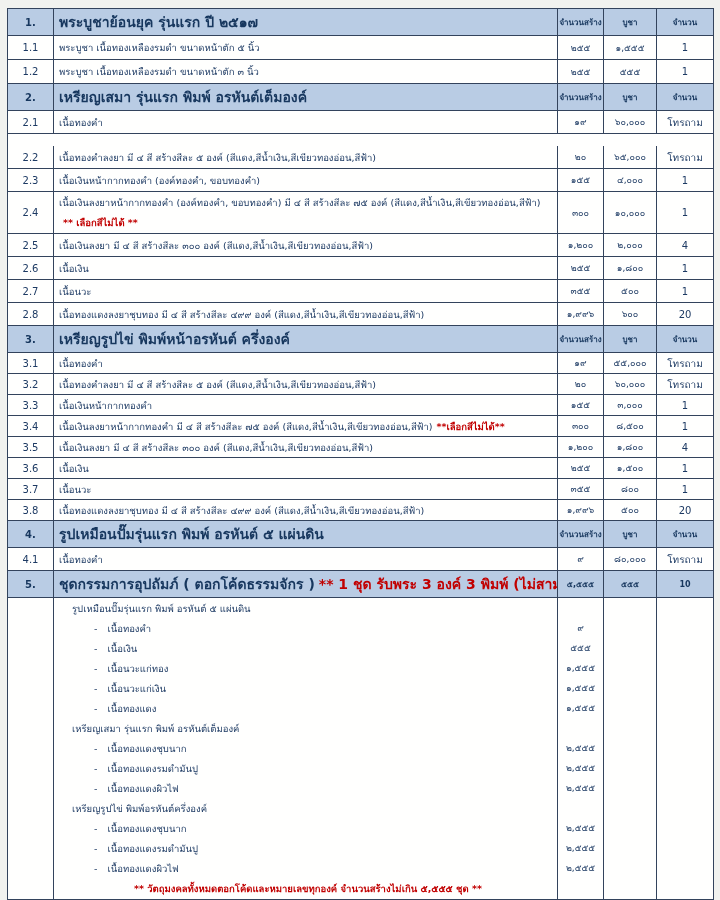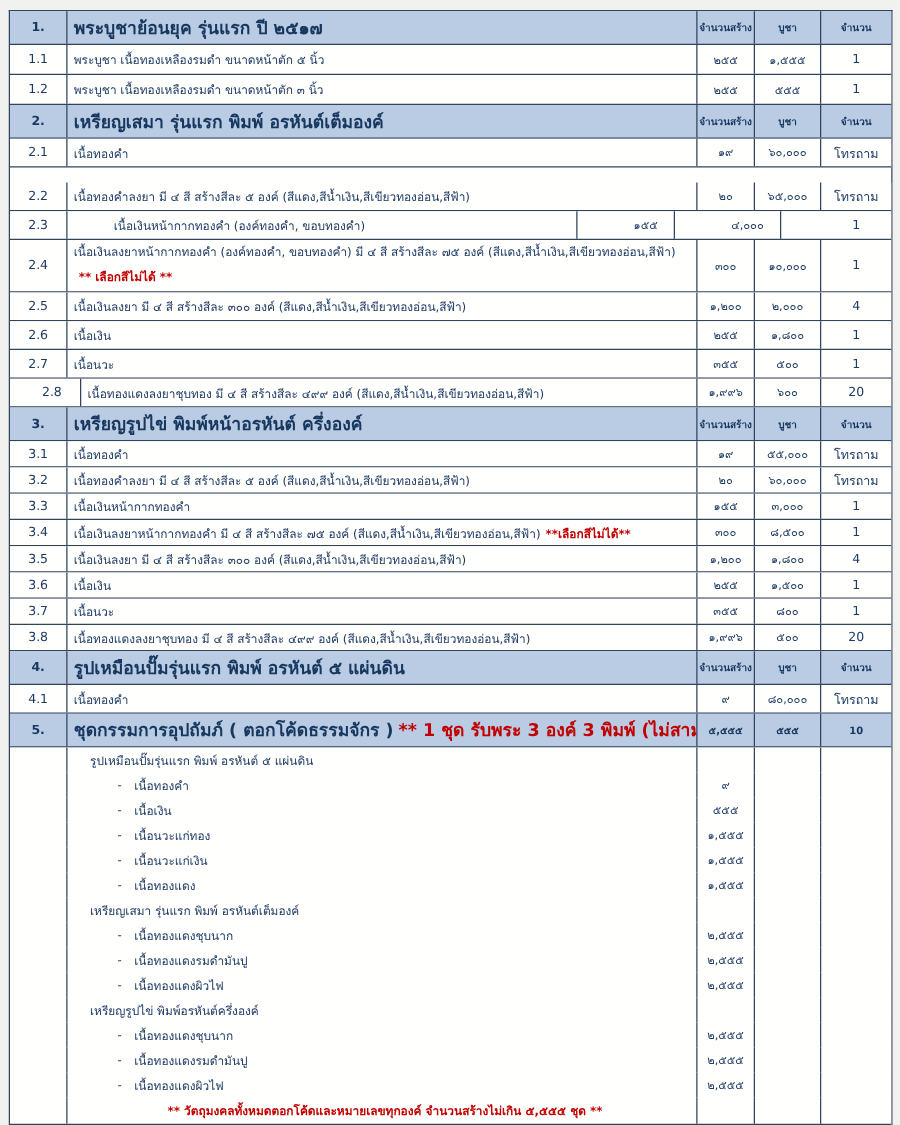--- a/index.html
+++ b/index.html
@@ -103,21 +103,21 @@
     <div class="c c-no">2.2</div>
     <div class="c c-desc">
       <span class="bullet"></span>
       <span class="dtext">เนื้อทองคำลงยา มี ๔ สี สร้างสีละ ๕ องค์ (สีแดง,สีน้ำเงิน,สีเขียวทองอ่อน,สีฟ้า)</span>
       <span class="dred"></span>
     </div>
     <div class="c c-made">๒๐</div>
     <div class="c c-price">๖๕,๐๐๐</div>
     <div class="c c-qty">โทรถาม</div>
   </div>
-      <div class="row item" style="height: 23px; gap: 32px;">
+      <div class="row item" style="height: 23px;">
     <div class="c c-no">2.3</div>
     <div class="c c-desc">
       <span class="bullet"></span>
       <span class="dtext">เนื้อเงินหน้ากากทองคำ (องค์ทองคำ, ขอบทองคำ)</span>
       <span class="dred"></span>
     </div>
     <div class="c c-made">๑๕๕</div>
     <div class="c c-price">๔,๐๐๐</div>
     <div class="c c-qty">1</div>
   </div>
@@ -158,21 +158,21 @@
     <div class="c c-no">2.7</div>
     <div class="c c-desc">
       <span class="bullet"></span>
       <span class="dtext">เนื้อนวะ</span>
       <span class="dred"></span>
     </div>
     <div class="c c-made">๓๕๕</div>
     <div class="c c-price">๕๐๐</div>
     <div class="c c-qty">1</div>
   </div>
-      <div class="row item" style="height: 23px; padding-left: 11px;">
+      <div class="row item" style="height: 23px;">
     <div class="c c-no">2.8</div>
     <div class="c c-desc">
       <span class="bullet"></span>
       <span class="dtext">เนื้อทองแดงลงยาชุบทอง มี ๔ สี สร้างสีละ ๔๙๙ องค์ (สีแดง,สีน้ำเงิน,สีเขียวทองอ่อน,สีฟ้า)</span>
       <span class="dred"></span>
     </div>
     <div class="c c-made">๑,๙๙๖</div>
     <div class="c c-price">๖๐๐</div>
     <div class="c c-qty">20</div>
   </div>

